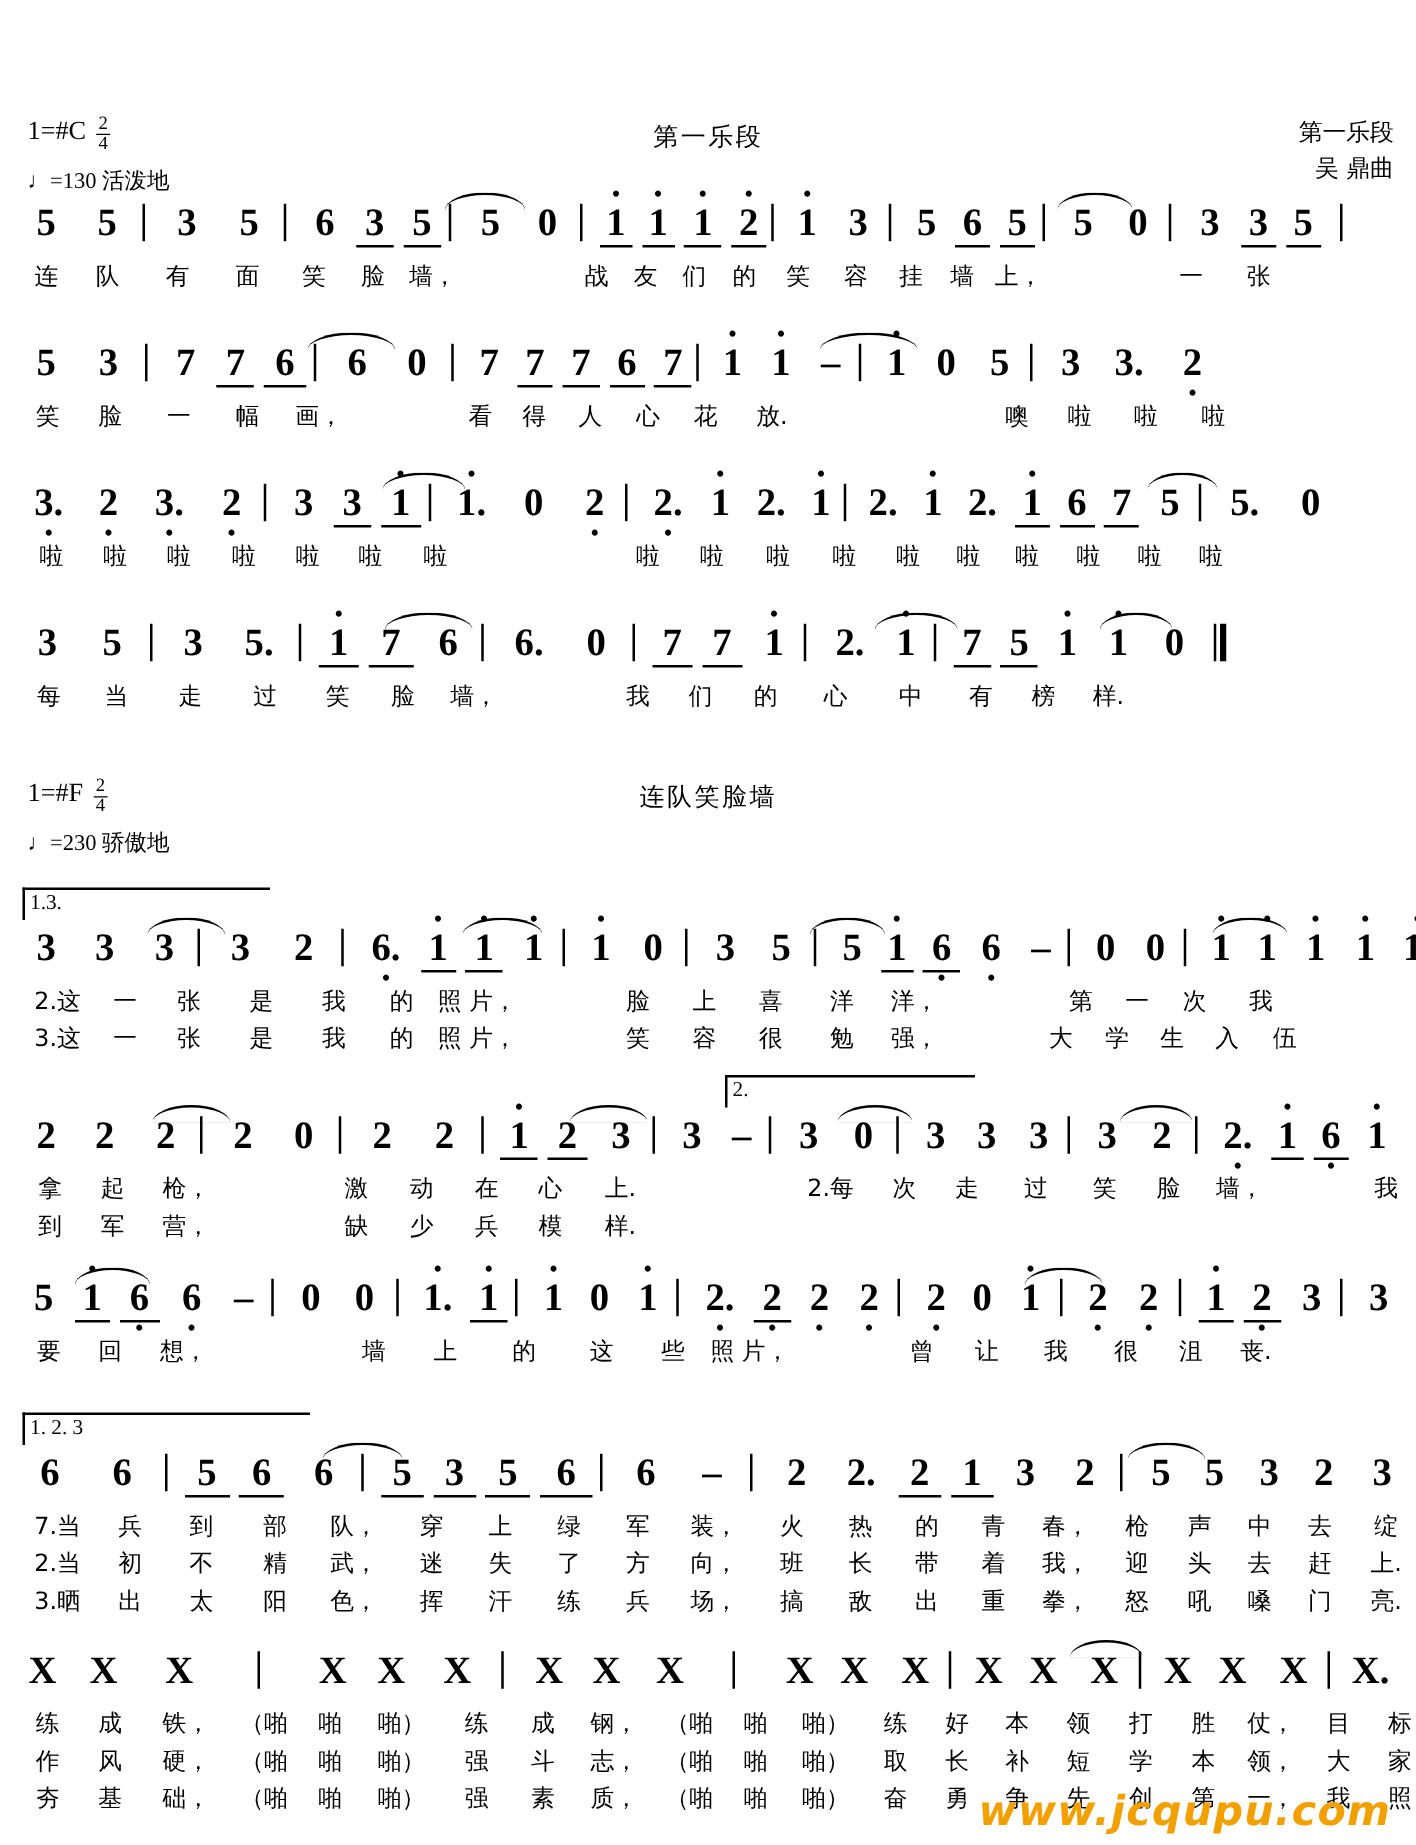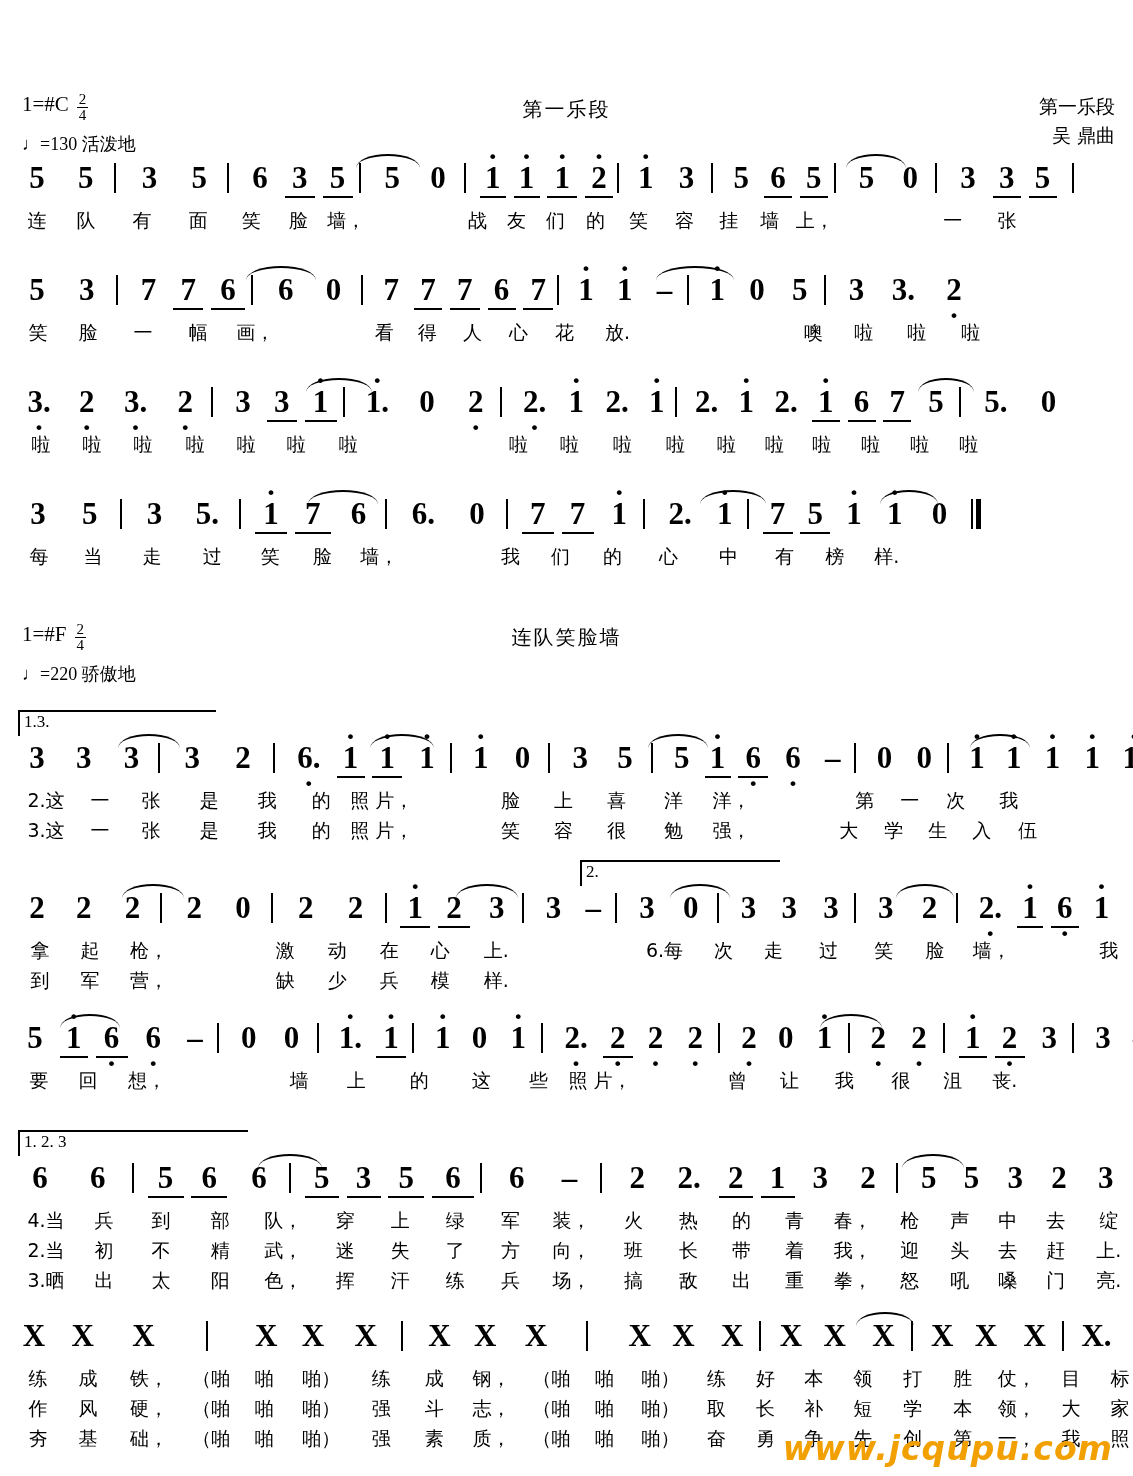--- a/index.html
+++ b/index.html
@@ -397,21 +397,21 @@
   </div>
 
   <div class="key-block" style="top:622px;">
     <div class="key-line">
       <span><span>1=</span><span>#</span><span>F</span></span>
       <span class="frac">
         <span class="num">2</span>
         <span class="den">4</span>
       </span>
     </div>
-    <div class="tempo">♩=220 骄傲地</div>
+    <div class="tempo">♩=230 骄傲地</div>
   </div>
 
   <div class="seg-label" style="top:624px; left:0; width:1133px; text-align:center;">连队笑脸墙</div>
 
   <div class="system" style="top:710px;">
     <div class="bracket" style="left:18px; top:0; width:198px; height:26px;">1.3.</div>
     <div class="notes-row" style="margin-top:30px;">
       <span class="cell" style="width:38px">3</span>
       <span class="cell" style="width:40px">3</span>
       <span class="cell" style="width:40px">3</span><span class="bar"></span>
@@ -525,21 +525,21 @@
       <span class="cell" style="width:44px">拿</span>
       <span class="cell" style="width:44px">起</span>
       <span class="cell" style="width:62px">枪，</span>
       <span class="cell" style="width:70px"></span>
       <span class="cell" style="width:46px">激</span>
       <span class="cell" style="width:46px">动</span>
       <span class="cell" style="width:46px">在</span>
       <span class="cell" style="width:44px">心</span>
       <span class="cell" style="width:56px">上.</span>
       <span class="cell" style="width:96px"></span>
-      <span class="cell" style="width:64px">6.每</span>
+      <span class="cell" style="width:64px">2.每</span>
       <span class="cell" style="width:42px">次</span>
       <span class="cell" style="width:46px">走</span>
       <span class="cell" style="width:52px">过</span>
       <span class="cell" style="width:46px">笑</span>
       <span class="cell" style="width:44px">脸</span>
       <span class="cell" style="width:58px">墙，</span>
       <span class="cell" style="width:56px"></span>
       <span class="cell" style="width:40px">我</span>
       
     </div>
@@ -634,21 +634,21 @@
       <span class="cell" style="width:36px">5</span>
       <span class="cell" style="width:36px">3</span>
       <span class="cell" style="width:36px">2</span>
       <span class="cell" style="width:42px">3</span><span class="bar"></span>
       
       
       <span class="slur" style="left:240px; top:-6px; width:64px;"></span>
       <span class="slur" style="left:884px; top:-6px; width:62px;"></span>
     </div>
     <div class="lyr-row">
-      <span class="cell" style="width:56px">4.当</span>
+      <span class="cell" style="width:56px">7.当</span>
       <span class="cell" style="width:48px">兵</span>
       <span class="cell" style="width:54px">到</span>
       <span class="cell" style="width:52px">部</span>
       <span class="cell" style="width:62px">队，</span>
       <span class="cell" style="width:50px">穿</span>
       <span class="cell" style="width:48px">上</span>
       <span class="cell" style="width:50px">绿</span>
       <span class="cell" style="width:48px">军</span>
       <span class="cell" style="width:62px">装，</span>
       <span class="cell" style="width:50px">火</span>

